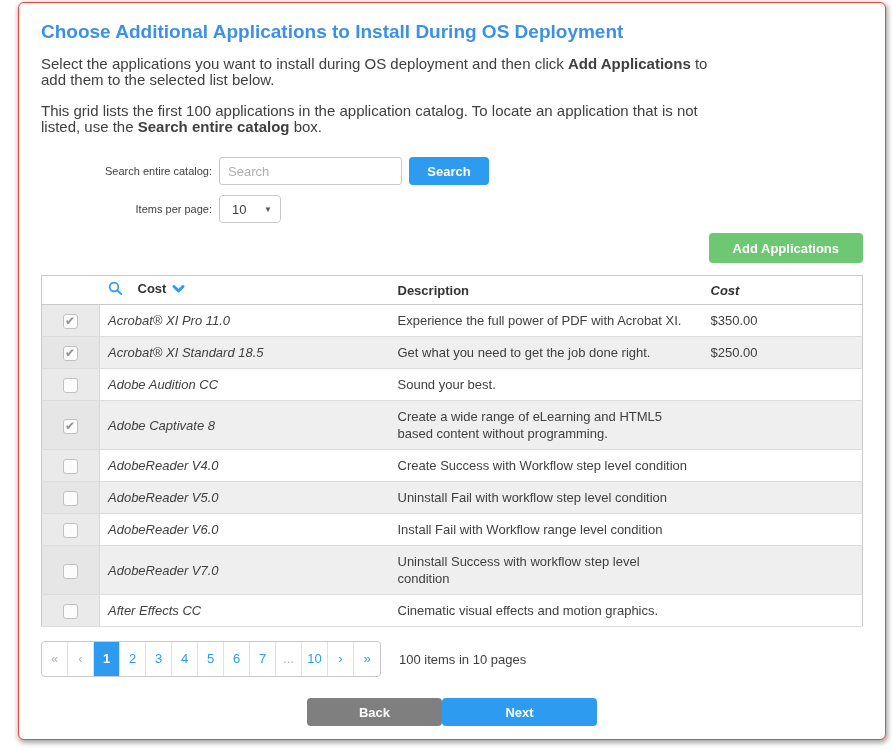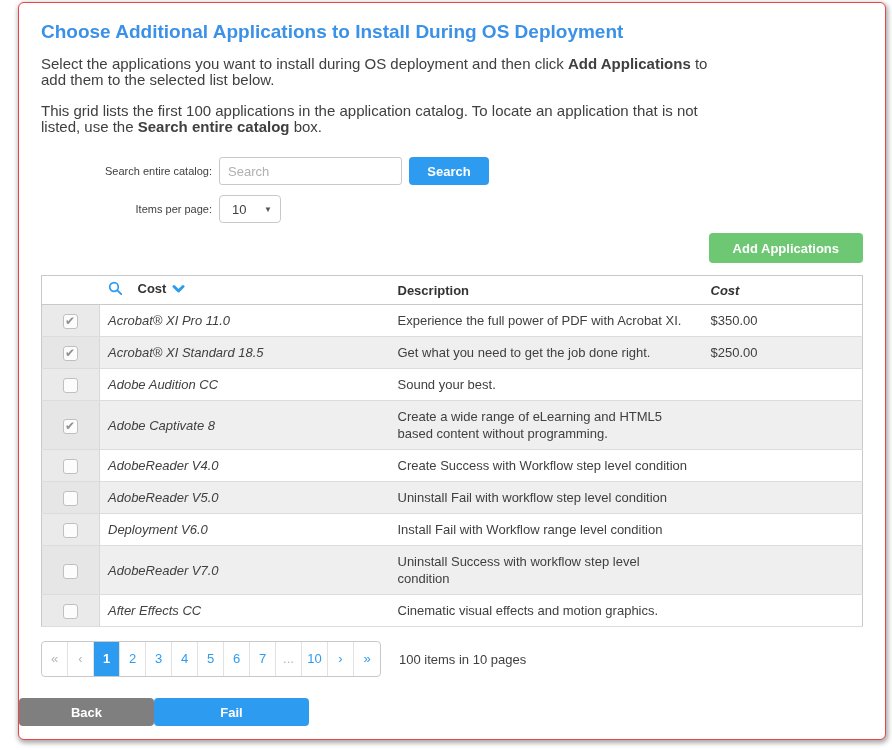--- a/index.html
+++ b/index.html
@@ -143,21 +143,21 @@
   .pager-item.disabled { color: #b5b5b5; cursor: default; }
   .pager-item.active {
     background: var(--button-blue, #2d9cf0);
     color: #fff; font-weight: bold; cursor: default;
   }
   .pager-summary { margin-left: 18px; font-size: 13px; }
 
   
   .footer {
     position: absolute; left: 0; right: 0; bottom: 13px;
-    display: flex; 
+    display: flex; justify-content: center; 
   }
   .back-btn { width: 135px; height: 28px; background: var(--back-gray, #7f7f7f); }
   .next-btn { width: 155px; height: 28px; background: var(--button-blue, #2d9cf0); }
 </style>
 </head>
 <body>
 
 <div class="dialog">
 
   <h1 class="page-title">Choose Additional Applications to Install During OS Deployment</h1>
@@ -255,21 +255,21 @@
         <span class="checkbox"></span>
       </td>
       <td class="name-cell">AdobeReader V5.0</td>
       <td class="desc-cell">Uninstall Fail with workflow step level condition</td>
       <td class="cost-cell"></td>
     </tr>
         <tr>
       <td class="cb-cell">
         <span class="checkbox"></span>
       </td>
-      <td class="name-cell">Deployment V6.0</td>
+      <td class="name-cell">AdobeReader V6.0</td>
       <td class="desc-cell">Install Fail with Workflow range level condition</td>
       <td class="cost-cell"></td>
     </tr>
         <tr class="alt">
       <td class="cb-cell">
         <span class="checkbox"></span>
       </td>
       <td class="name-cell">AdobeReader V7.0</td>
       <td class="desc-cell">Uninstall Success with workflow step level condition</td>
       <td class="cost-cell"></td>
@@ -299,16 +299,16 @@
         <span class="pager-item disabled">...</span>
         <span class="pager-item">10</span>
         <span class="pager-item">›</span>
         <span class="pager-item">»</span>
       </div>
     <span class="pager-summary">100 items in 10 pages</span>
   </div>
 
   <div class="footer">
     <button class="btn back-btn">Back</button>
-    <button class="btn next-btn">Fail</button>
+    <button class="btn next-btn">Next</button>
   </div>
 
 </div>
 
 </body></html>

